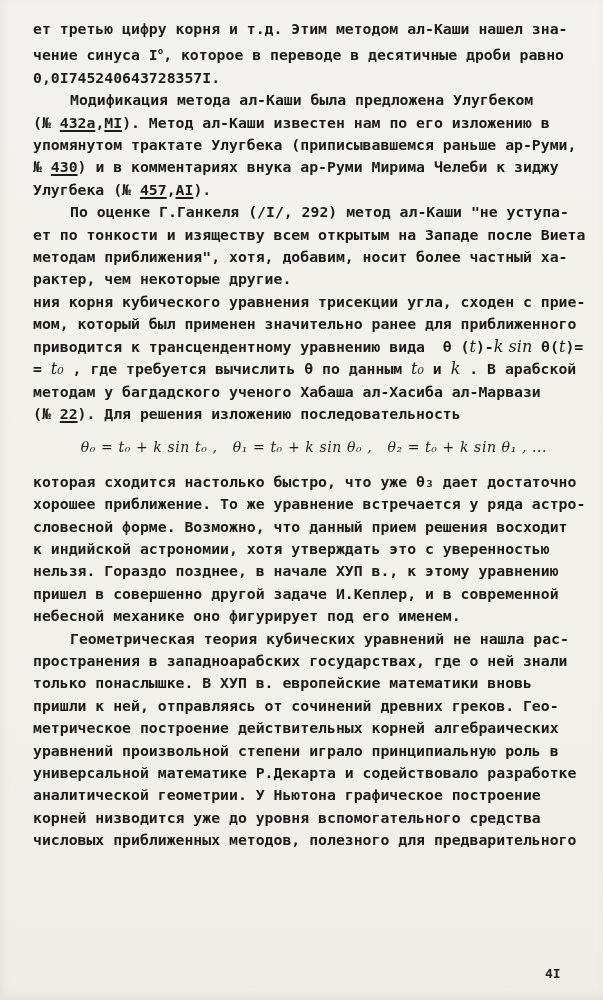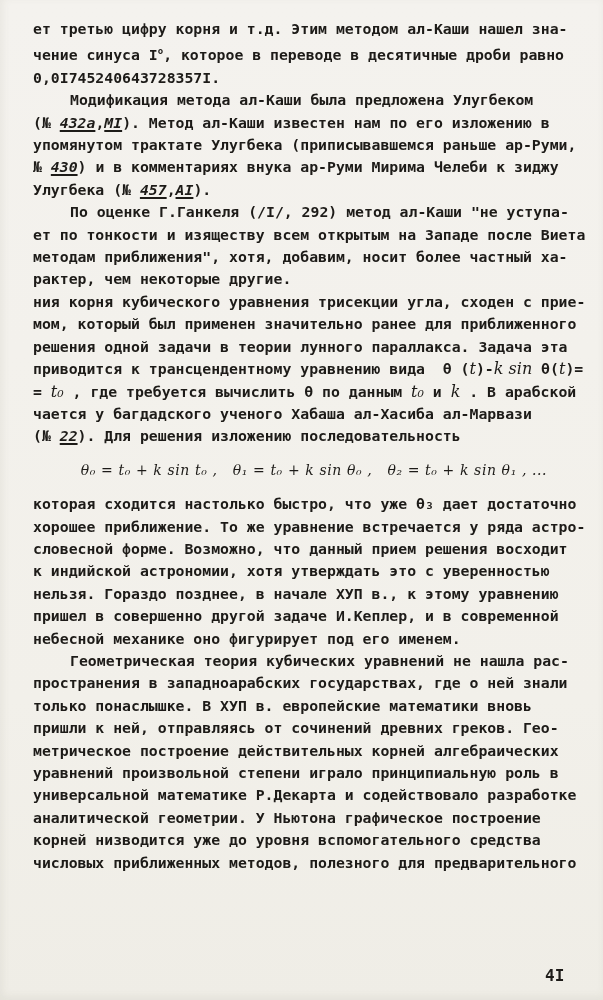--- a/index.html
+++ b/index.html
@@ -18,40 +18,40 @@
     position:absolute;left:33px;top:18px;width:562px;
     font-family:"DejaVu Sans Mono",monospace;
     font-weight:bold;
     font-size:14.8px;
     line-height:22.4px;
     color:#1d1b18;
     text-rendering:optimizeLegibility;
   }
   .line{white-space:pre;}
   .indent{padding-left:37px;}
-  .u{text-decoration:underline;text-decoration-thickness:1.5px;text-underline-offset:2px;font-style:italic;}
+  .u{text-decoration:underline;text-decoration-thickness:1.5px;text-underline-offset:2px;}
   .sup{font-size:9px;vertical-align:6px;}
   .m{
     font-family:"DejaVu Serif",serif;
     font-style:italic;
     font-weight:500;
     font-size:16px;
   }
   .formula{
     text-align:center;
     white-space:pre;
     margin:11px 0 12px 0;
     letter-spacing:0.6px;
   }
   .formula .m{font-size:14px;}
   .pagenum{
     position:absolute;left:545px;top:966px;
     font-family:"DejaVu Sans Mono",monospace;
     font-weight:bold;
-    font-size:16px;
+    font-size:13px;
     color:#1d1b18;
   }
 </style>
 </head>
 <body>
 
 <div class="page">
   <div class="text" id="text-root">
       <div class="line"><span>ет третью цифру корня и т.д. Этим методом ал-Каши нашел зна-</span></div>
       <div class="line"><span>чение синуса I</span><span class="sup">o</span><span>, которое в переводе в десятичные дроби равно</span></div>
@@ -60,24 +60,23 @@
       <div class="line"><span>(№ </span><span class="u">432а</span><span>,</span><span class="u">МI</span><span>). Метод ал-Каши известен нам по его изложению в</span></div>
       <div class="line"><span>упомянутом трактате Улугбека (приписывавшемся раньше ар-Руми,</span></div>
       <div class="line"><span>№ </span><span class="u">430</span><span>) и в комментариях внука ар-Руми Мирима Челеби к зиджу</span></div>
       <div class="line"><span>Улугбека (№ </span><span class="u">457</span><span>,</span><span class="u">АI</span><span>).</span></div>
       <div class="line indent"><span>По оценке Г.Ганкеля (/I/, 292) метод ал-Каши "не уступа-</span></div>
       <div class="line"><span>ет по тонкости и изяществу всем открытым на Западе после Виета</span></div>
       <div class="line"><span>методам приближения", хотя, добавим, носит более частный ха-</span></div>
       <div class="line"><span>рактер, чем некоторые другие.</span></div>
       <div class="line"><span>ния корня кубического уравнения трисекции угла, сходен с прие-</span></div>
       <div class="line"><span>мом, который был применен значительно ранее для приближенного</span></div>
-      <div class="line"><span>решения одной задачи в теории лунного параллакса. Задача эта</span></div>
       <div class="line"><span>приводится к трансцендентному уравнению вида  θ (</span><span class="m">t</span><span>)-</span><span class="m">k sin</span><span> θ(</span><span class="m">t</span><span>)=</span></div>
       <div class="line"><span>= </span><span class="m">t₀</span><span> , где требуется вычислить θ по данным </span><span class="m">t₀</span><span> и </span><span class="m">k</span><span> . В арабской</span></div>
-      <div class="line"><span>чается у багдадского ученого Хабаша ал-Хасиба ал-Марвази</span></div>
+      <div class="line"><span>методам у багдадского ученого Хабаша ал-Хасиба ал-Марвази</span></div>
       <div class="line"><span>(№ </span><span class="u">22</span><span>). Для решения изложению последовательность</span></div>
       <div class="line formula"><span class="m">θ₀ = t₀ + k sin t₀ ,   θ₁ = t₀ + k sin θ₀ ,   θ₂ = t₀ + k sin θ₁ , ...</span></div>
       <div class="line"><span>которая сходится настолько быстро, что уже θ₃ дает достаточно</span></div>
       <div class="line"><span>хорошее приближение. То же уравнение встречается у ряда астро-</span></div>
       <div class="line"><span>словесной форме. Возможно, что данный прием решения восходит</span></div>
       <div class="line"><span>к индийской астрономии, хотя утверждать это с уверенностью</span></div>
       <div class="line"><span>нельзя. Гораздо позднее, в начале ХУП в., к этому уравнению</span></div>
       <div class="line"><span>пришел в совершенно другой задаче И.Кеплер, и в современной</span></div>
       <div class="line"><span>небесной механике оно фигурирует под его именем.</span></div>
       <div class="line indent"><span>Геометрическая теория кубических уравнений не нашла рас-</span></div>

